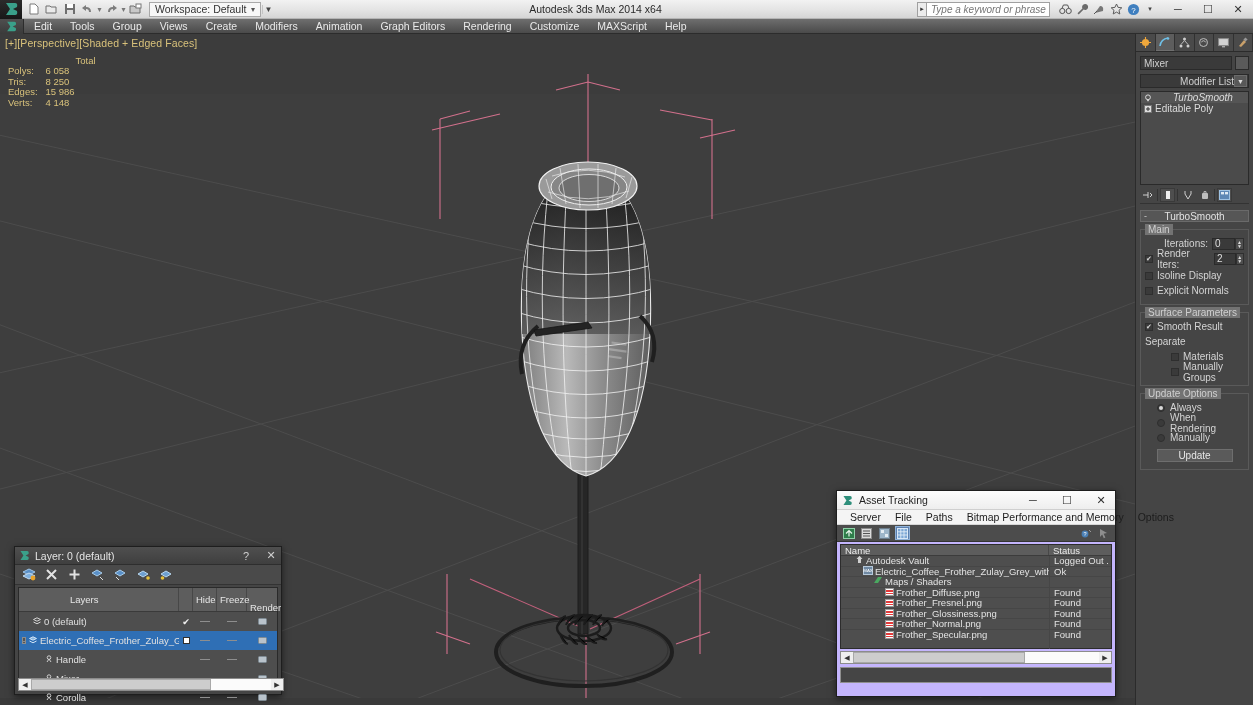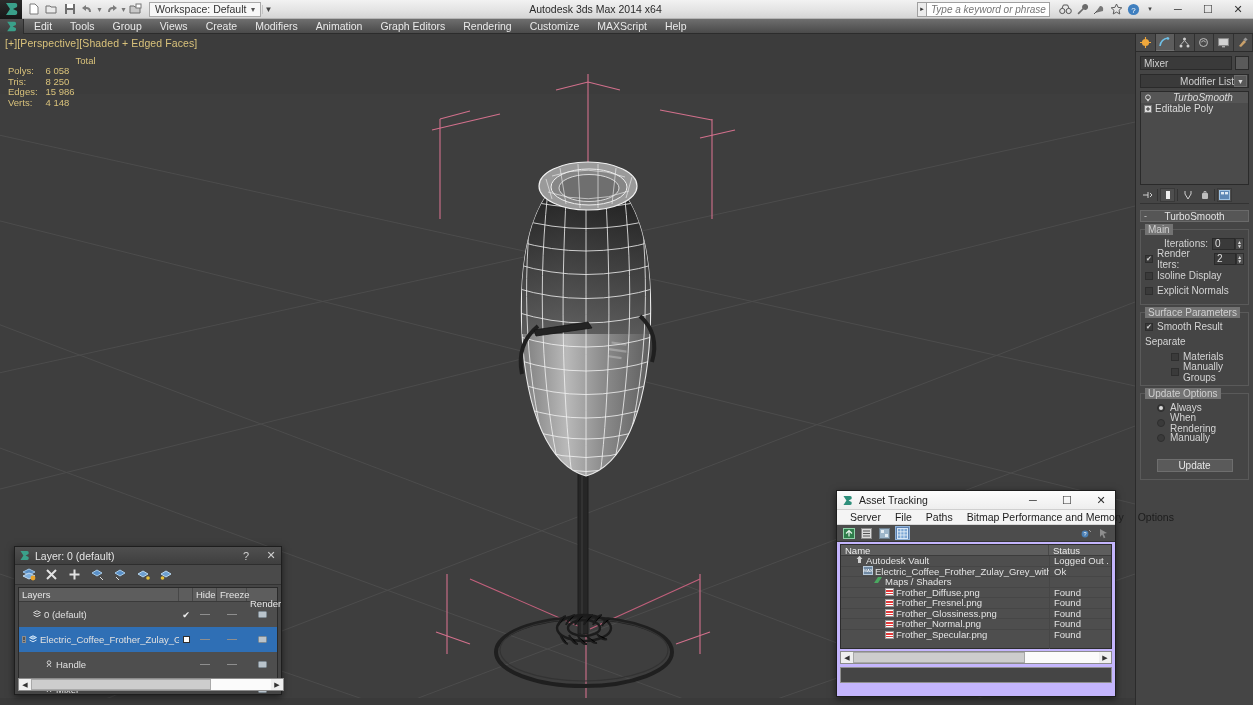--- a/index.html
+++ b/index.html
@@ -178,21 +178,21 @@
     display: flex; flex-direction: column; align-items: center; justify-content: center;
     font-size: 5px; line-height: 4px; color: #ddd;
   }
   .chk { width: 8px; height: 8px; border: 1px solid #2e2e2e; background: #3a3a3a;
     display: inline-flex; align-items: center; justify-content: center; margin-right: 4px; flex: none; }
   .chk.on::after { content: "✔"; font-size: 7px; color: #d5d5d5; line-height: 7px; }
   .radio { width: 8px; height: 8px; border-radius: 50%; border: 1px solid #2e2e2e; background: #3a3a3a;
     display: inline-flex; align-items: center; justify-content: center; margin-right: 5px; flex: none; }
   .radio.on::after { content: ""; width: 4px; height: 4px; border-radius: 50%; background: #d9d9d9; }
   .btnwide {
-    margin: 15px auto 2px auto; width: 76px; height: 13px; background: #5a5a5a;
+    margin: 5px auto 2px auto; width: 76px; height: 13px; background: #5a5a5a;
     border: 1px solid #6e6e6e; display: flex; align-items: center; justify-content: center;
     font-size: 10px; color: #e6e6e6;
   }
   .indent1 { padding-left: 12px; }
   .indent2 { padding-left: 26px; }
 
   
   .dlg {
     position: absolute; background: #454545; border: 1px solid #1e1e1e;
     box-shadow: 0 2px 7px rgba(0,0,0,.55);
@@ -206,30 +206,31 @@
   .dlg-title .tbtn { width: 20px; height: 18px; display: flex; align-items: center; justify-content: center;
     font-size: 11px; color: #cfcfcf; }
   #layer-dialog { left: 14px; top: 546px; width: 268px; height: 149px; }
   .layer-toolbar {
     height: 20px; display: flex; align-items: center; gap: 8px; padding-left: 6px;
     background: #4a4a4a; border-bottom: 1px solid #333;
   }
   .ltool { width: 15px; height: 15px; display:flex; align-items:center; justify-content:center; }
   .layer-listwrap { margin: 2px 3px 0 3px; border: 1px solid #2a2a2a; background: #4e4e4e; height: 98px; position:relative;}
   .layer-head {
-    display: flex; height: 14px; background: #5d5d5d; border-bottom: 1px solid #3a3a3a; font-size: 9.5px;
+    display: flex; height: 24px; background: #5d5d5d; border-bottom: 1px solid #3a3a3a; font-size: 9.5px;
     color: #e6e6e6;
+    padding-left: 48px;
   }
   .layer-head .c { display: flex; align-items: center; padding-left: 3px; border-right: 1px solid #474747; }
   .c-name { flex: 1; }
   .c-pad { width: 14px; }
   .c-hide { width: 24px; }
   .c-freeze { width: 30px; }
   .c-render { width: 30px; border-right: 0 !important; margin-top: 15px; }
-  .lrow { display: flex; height: 25px; font-size: 9.5px; align-items: center; color: #e0e0e0; text-align: right; }
+  .lrow { display: flex; height: 19px; font-size: 9.5px; align-items: center; color: #e0e0e0; text-align: right; }
   .lrow.sel { background: #2f6fb5; }
   .lrow .n { flex: 1; display: flex; align-items: center; gap: 3px; overflow: hidden; white-space: nowrap; }
   .lrow .cell { display: flex; align-items: center; justify-content: center; }
   .lrow .cell.pad { width: 14px; }
   .lrow .cell.hide { width: 24px; }
   .lrow .cell.freeze { width: 30px; }
   .lrow .cell.render { width: 30px; }
   .dash { width: 10px; height: 1px; background: #8e8e8e; }
   .layer-hscroll {
     position:absolute; left:0; bottom:-16px; width:100%; height:13px;

